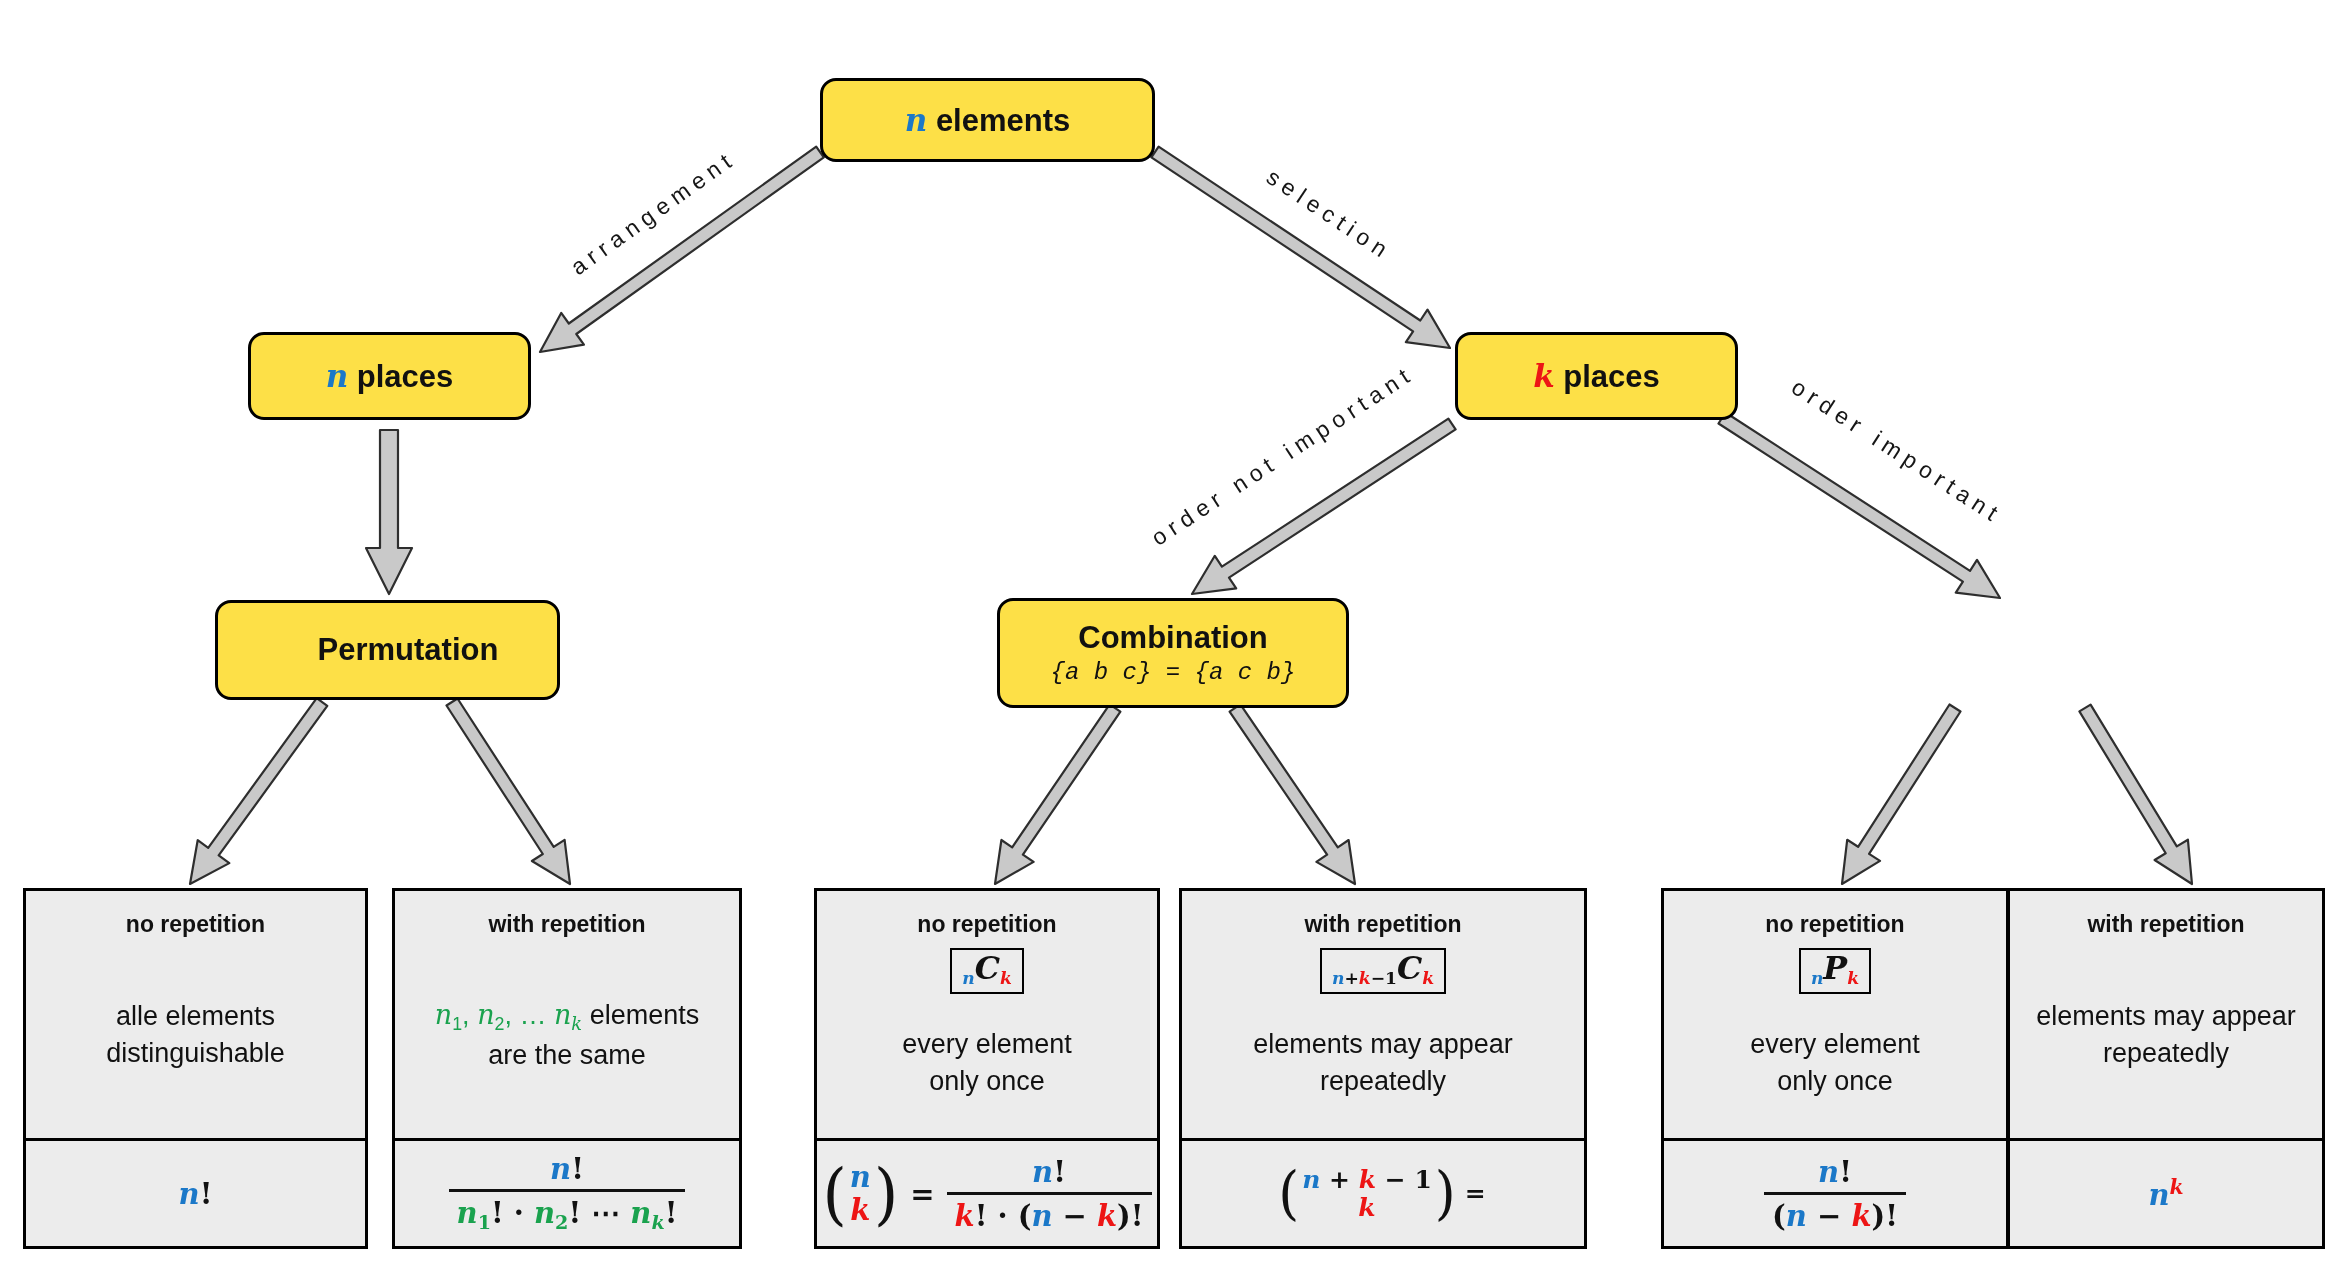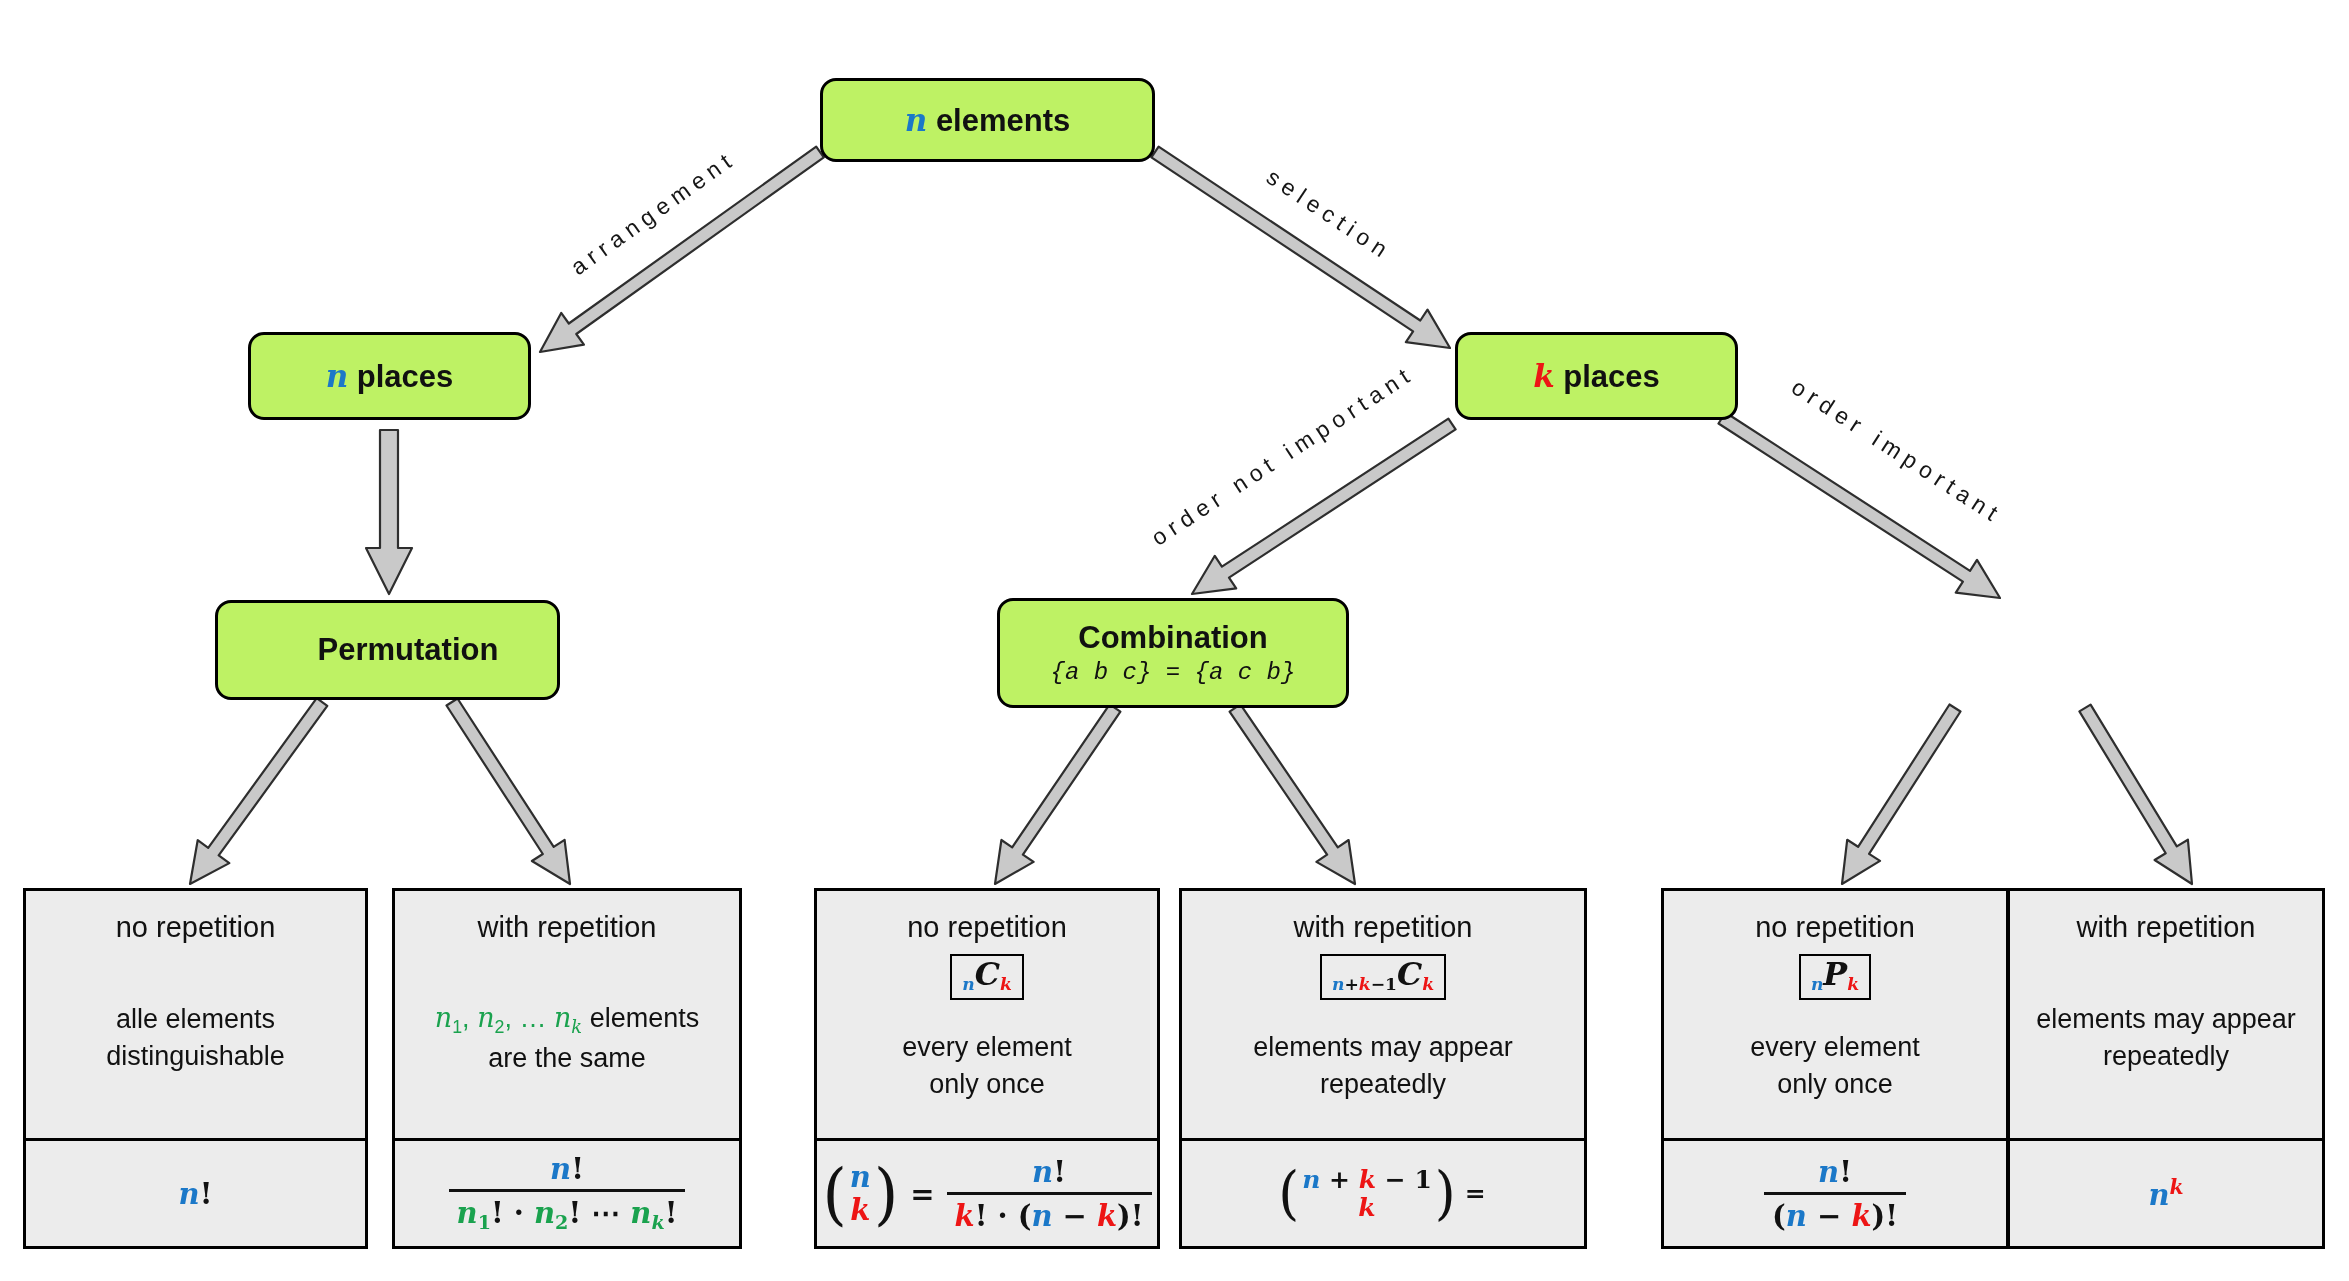--- a/index.html
+++ b/index.html
@@ -2,30 +2,30 @@
 <html><head>
 <meta charset="utf-8">
 <style>
   html,body{margin:0;padding:0;background:#fff;}
   .canvas{position:relative;width:2349px;height:1281px;background:#ffffff;overflow:hidden;
           font-family:"Liberation Sans",sans-serif;color:#111;}
   svg.edges{position:absolute;left:0;top:0;width:2349px;height:1281px;}
   svg.edges path.arrow{fill:#c9c9c9;stroke:#2e2e2e;stroke-width:2.2;stroke-linejoin:round;}
   svg.edges text{font-family:"Liberation Sans",sans-serif;font-size:23px;letter-spacing:6px;fill:#161616;}
 
-  .node{position:absolute;background:#bef264;border:3.5px solid #000;border-radius:16px;
+  .node{position:absolute;background:#fde047;border:3.5px solid #000;border-radius:16px;
         display:flex;flex-direction:column;align-items:center;justify-content:center;box-sizing:border-box;}
   .node .title{font-size:31px;font-weight:bold;white-space:nowrap;}
   .node .subtitle{font-size:24px;font-style:italic;font-family:Liberation Mono, monospace;margin-top:3px;white-space:nowrap;}
 
   .leaf{position:absolute;background:#ececec;border:3px solid #000;box-sizing:border-box;
         display:flex;flex-direction:column;}
   .leaf .top{height:250px;display:flex;flex-direction:column;align-items:center;
              border-bottom:3px solid #000;box-sizing:border-box;}
-  .leaf .header{margin-top:20px;font-size:29px;font-weight:normal;text-align:right;}
+  .leaf .header{margin-top:20px;font-size:23px;font-weight:bold;text-align:right;}
   .leaf .badge{margin-top:10px;border:2px solid #000;padding:1px 10px 4px;background:#ececec;
                font-family:"DejaVu Serif",serif;font-weight:bold;font-size:26px;line-height:1.1;}
   .leaf .bodywrap{flex:1;display:flex;flex-direction:column;justify-content:center;align-items:center;
                   font-size:27px;line-height:1.38;text-align:center;padding:0 8px 6px;}
   .leaf .formula-area{flex:1;display:flex;align-items:center;justify-content:center;gap:10px;
                       font-family:"DejaVu Serif",serif;font-weight:bold;font-size:29px;}
   .leaf .formula-area.small{font-size:25px;gap:7px;}
 
   .frac{display:inline-block;text-align:center;vertical-align:middle;}
   .frac .num{padding:0 8px 3px;border-bottom:3px solid #111;}

